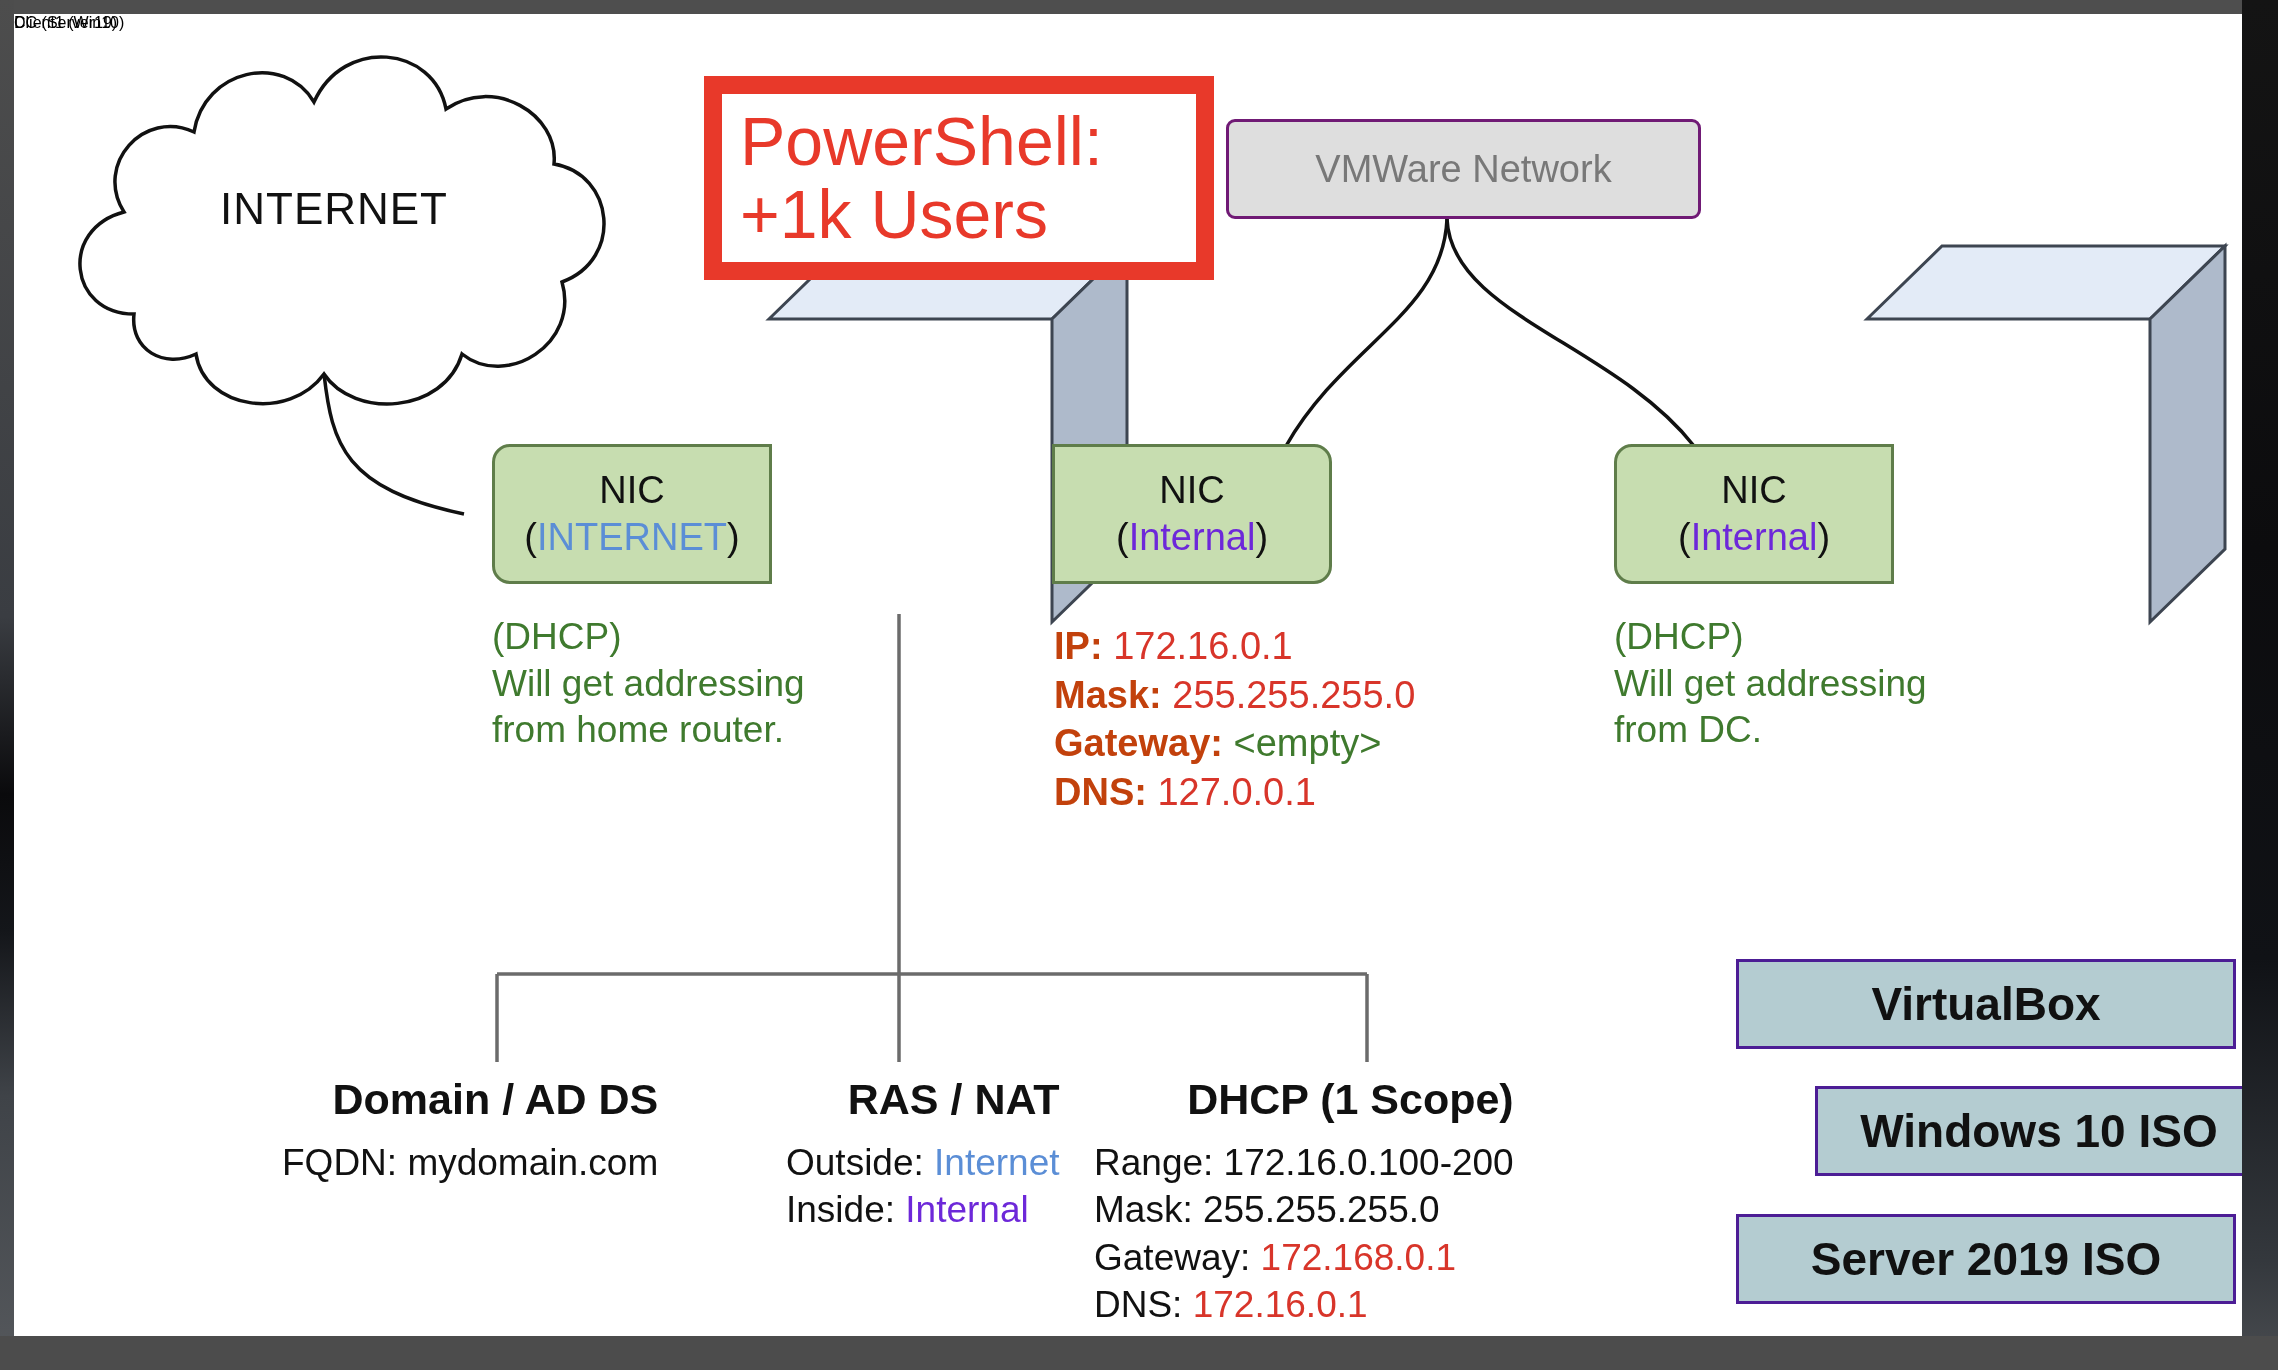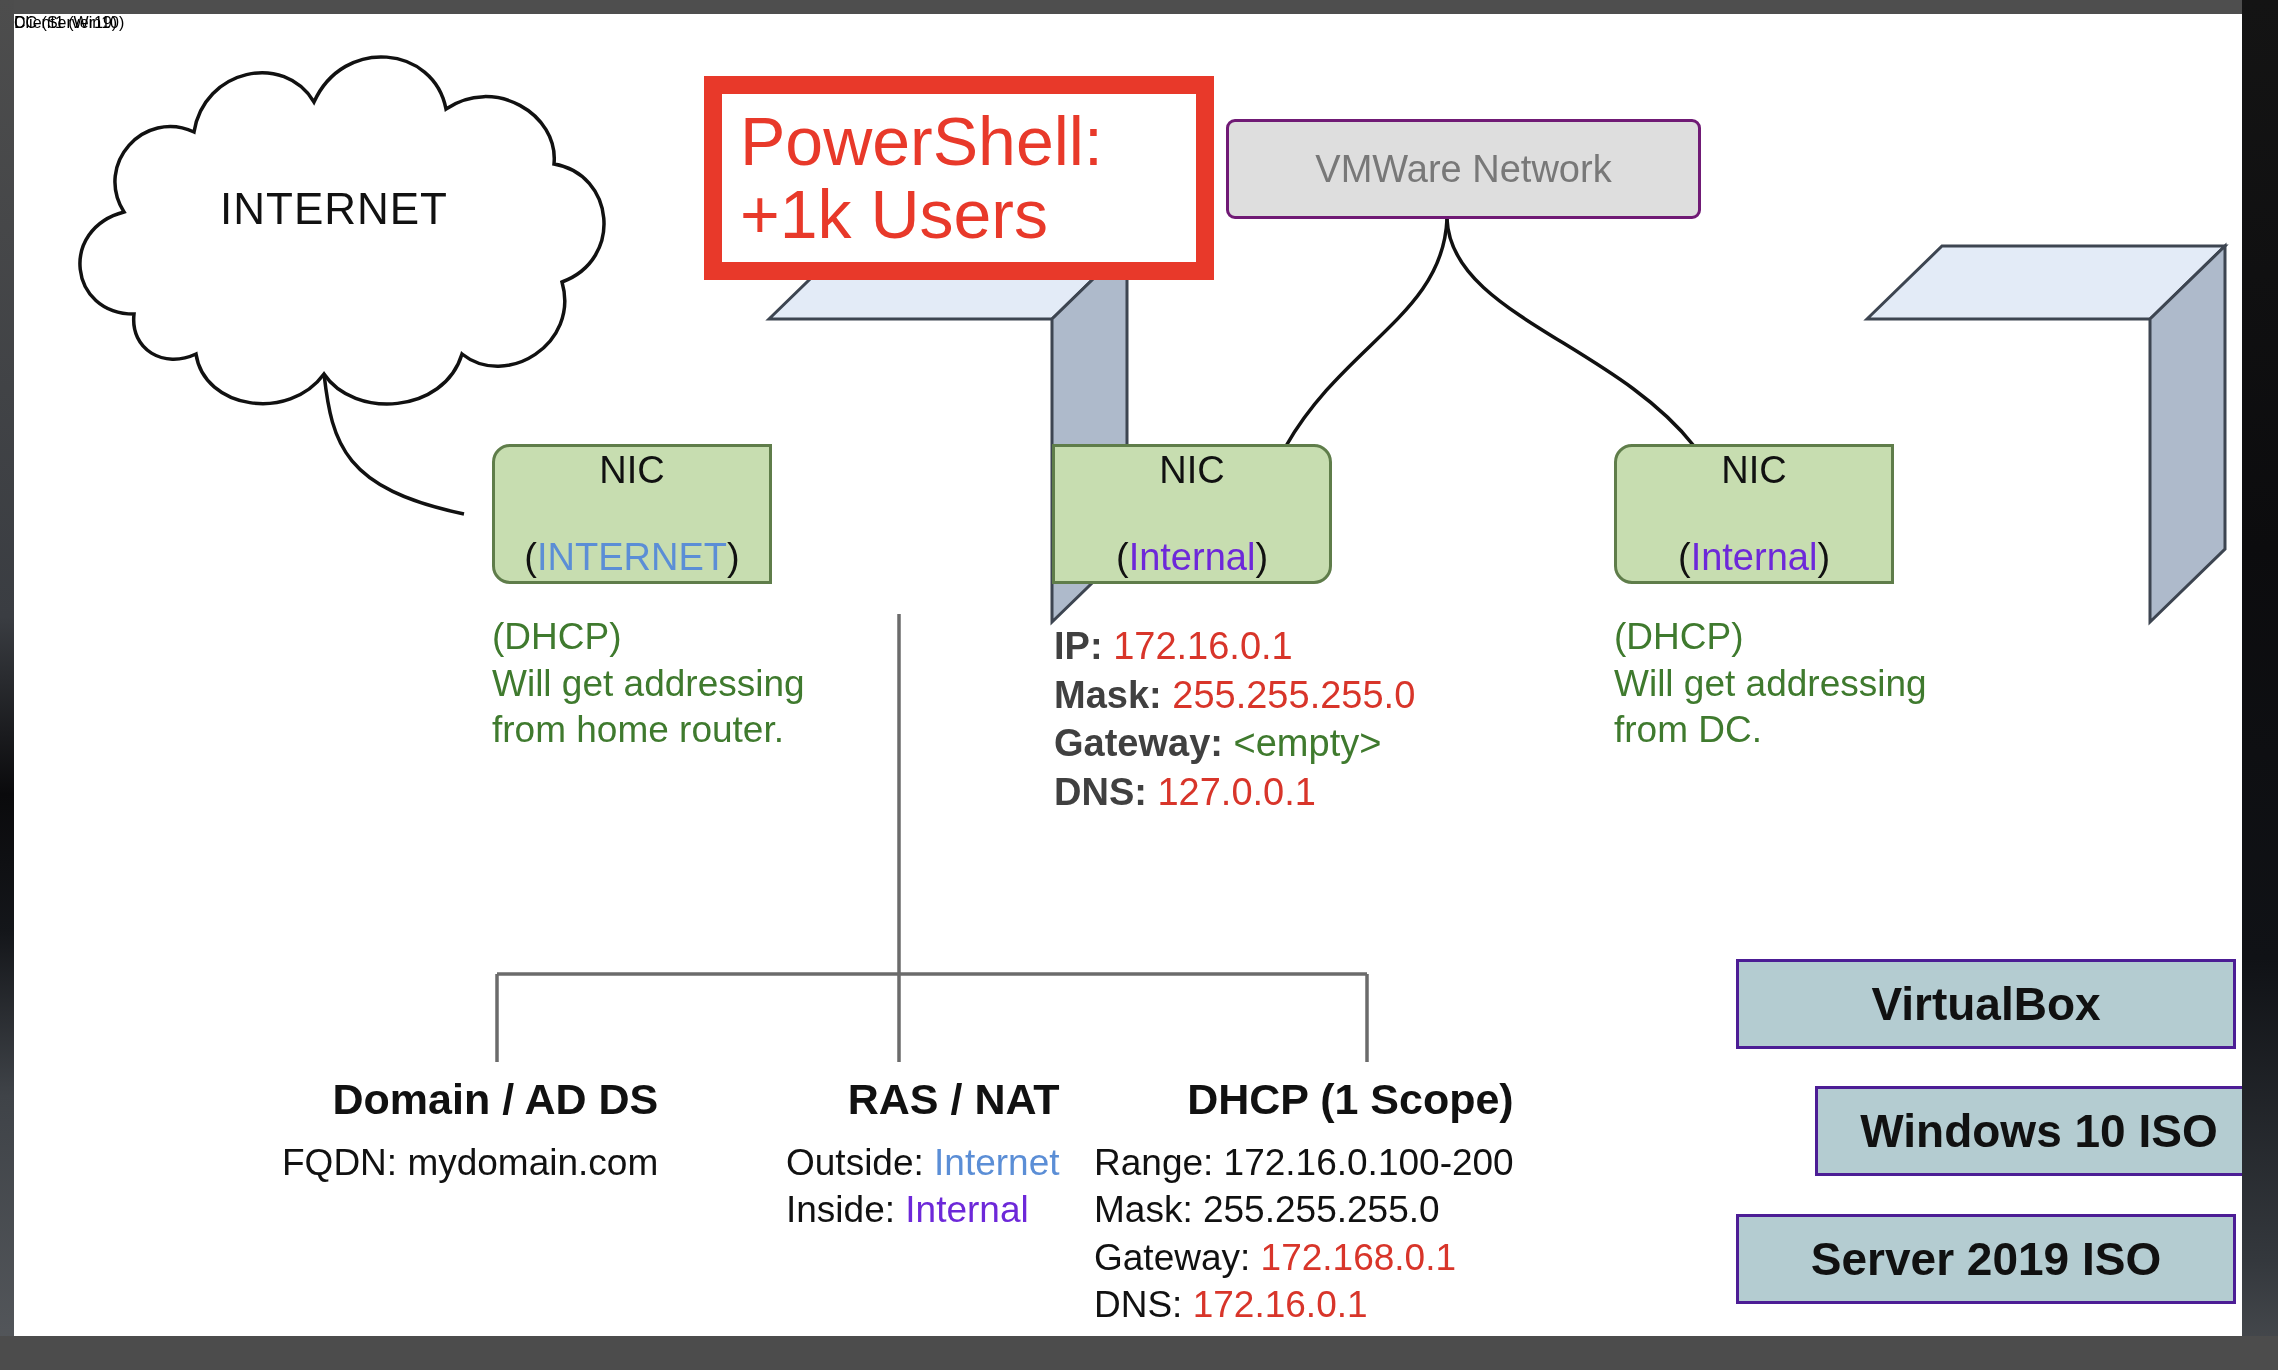--- a/index.html
+++ b/index.html
@@ -114,21 +114,21 @@
 
   
   .nic {
     position: absolute;
     background: #c7ddb0;
     border: 3px solid #5f7d4a;
     box-sizing: border-box;
     display: flex;
     flex-direction: column;
     align-items: center;
-    justify-content: space-between;
+    justify-content: center;
     font-size: 38px;
     color: #111;
     line-height: 1.25;
     z-index: 5;
   }
   .nic.left-round { border-radius: 18px 0 0 18px; }
   .nic.right-round { border-radius: 0 18px 18px 0; }
   .nic .sub { font-size: 38px; }
   .txt-internet { color: #5b8ed6; }
   .txt-internal { color: #6d28d9; }
@@ -142,21 +142,21 @@
     white-space: nowrap;
   }
 
   
   .ipcfg {
     position: absolute;
     font-size: 38px;
     line-height: 1.28;
     white-space: nowrap;
   }
-  .ipcfg .k { color: #404040; font-weight: bold; text-align: right; }
+  .ipcfg .k { color: #c2410c; font-weight: bold; text-align: right; }
   .ipcfg .v { color: #d8352a; }
   .ipcfg .v-green { color: #3f7a2e; }
 
   
   .role {
     position: absolute;
     font-size: 37px;
     line-height: 1.28;
     color: #111;
     white-space: nowrap;

